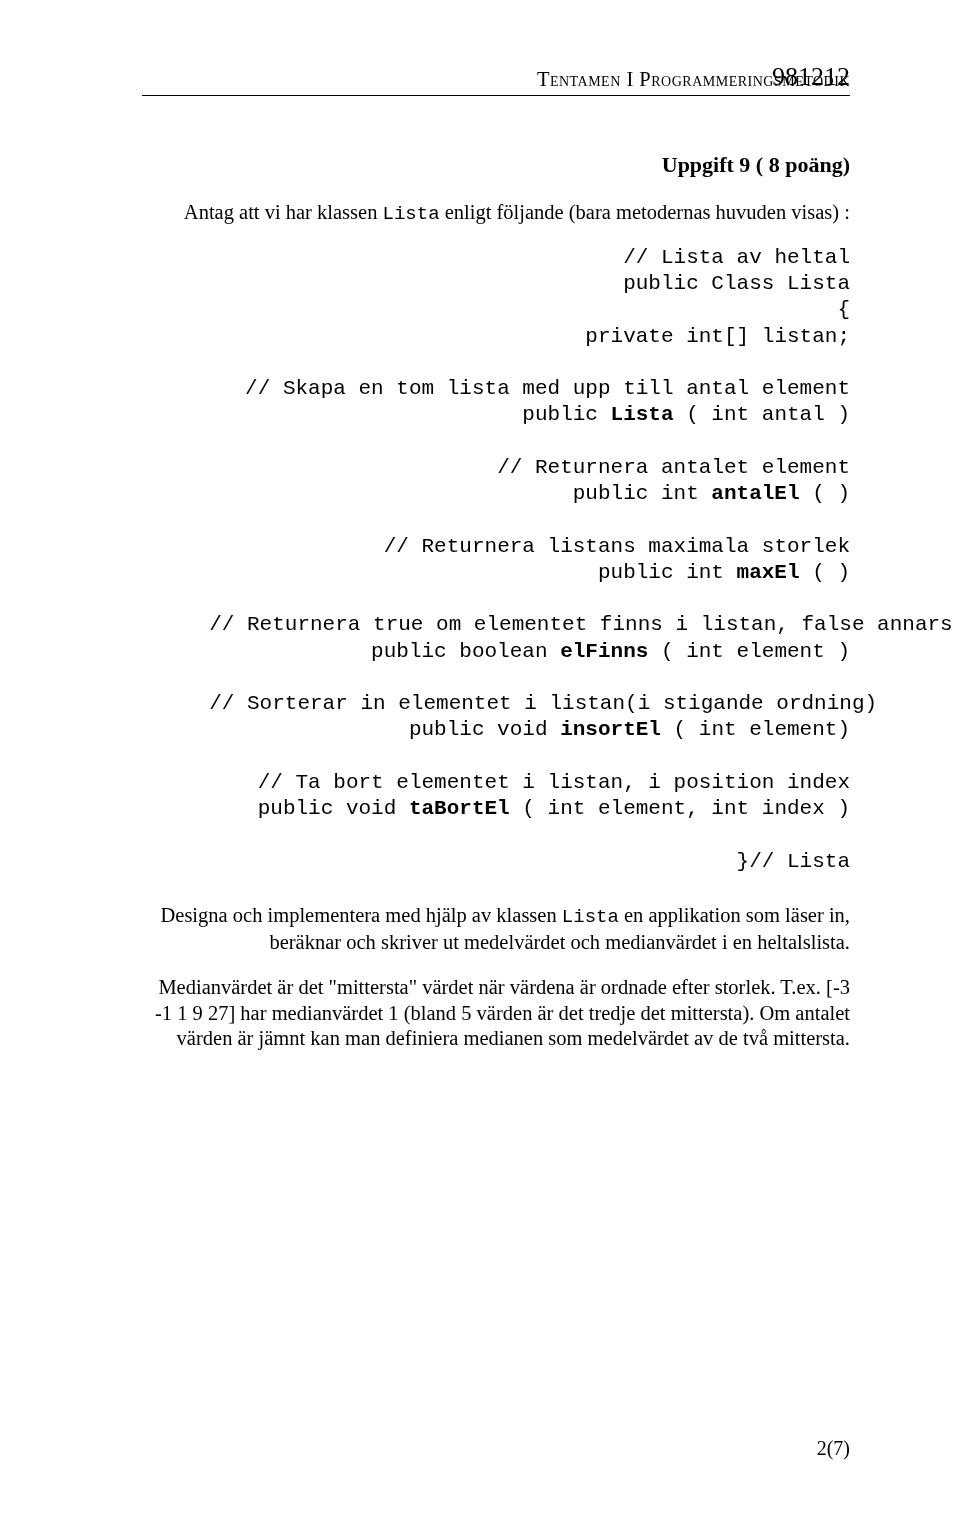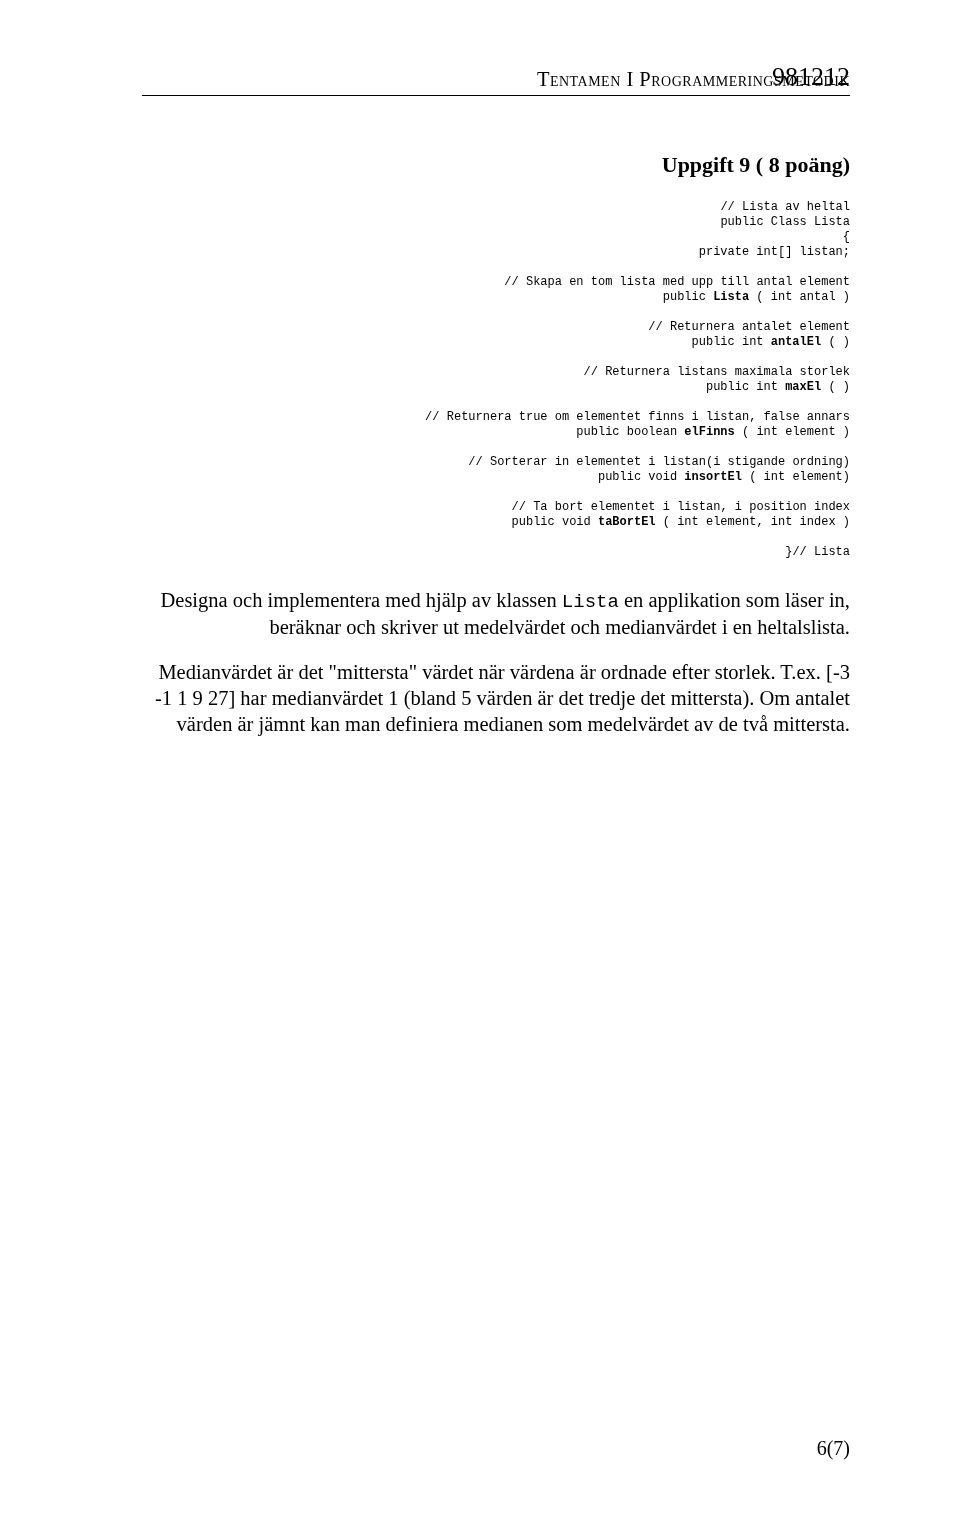--- a/index.html
+++ b/index.html
@@ -39,21 +39,21 @@
     margin-bottom: 22px;
   }
   .intro {
     font-size: 20.5px;
     line-height: 1.25;
     margin-bottom: 18px;
   }
   .code-inline { font-family: "Courier New", monospace; font-size: 19px; }
   .code-block {
     font-family: "Courier New", monospace;
-    font-size: 12px;
+    font-size: 21px;
     line-height: 1.25;
     white-space: pre;
     margin-left: 42px;
     margin-bottom: 28px;
   }
   .code-block .bold { font-weight: bold; }
   .para {
     font-size: 20.5px;
     line-height: 1.25;
     margin-bottom: 20px;
@@ -71,20 +71,23 @@
 <div class="header">
   <div class="header-line1">Tentamen I Programmeringsmetodik</div>
   <div class="header-right">981212</div>
   <hr class="rule">
 </div>
 
 <div class="main">
 
   <div class="task-title">Uppgift 9 ( 8 poäng)</div>
 
+  <div class="intro">
+    <span>Antag att vi har klassen </span><span class="code-inline">Lista</span><span> enligt följande (bara metodernas huvuden visas) :</span>
+  </div>
 
   <div class="code-block"><span>// Lista av heltal</span>
 <span>public Class Lista</span>
 <span>{</span>
 <span>  private int[] listan;</span>
 
 <span>  // Skapa en tom lista med upp till antal element</span>
 <span>  public </span><span class="bold">Lista</span><span> ( int antal )</span>
 
 <span>  // Returnera antalet element</span>
@@ -106,13 +109,13 @@
 
   <div class="para">
     <span>Designa och implementera med hjälp av klassen </span><span class="code-inline">Lista</span><span> en applikation som läser in, beräknar och skriver ut medelvärdet och medianvärdet i en heltalslista.</span>
   </div>
 
   <div class="para">Medianvärdet är det "mittersta" värdet när värdena är ordnade efter storlek. T.ex. [-3 -1 1 9 27] har medianvärdet 1 (bland 5 värden är det tredje det mittersta). Om antalet värden är jämnt kan man definiera medianen som medelvärdet av de två mittersta.</div>
 
 
 </div>
 
-<div class="page-number">6(7)</div>
+<div class="page-number">2(7)</div>
 
 </body></html>

